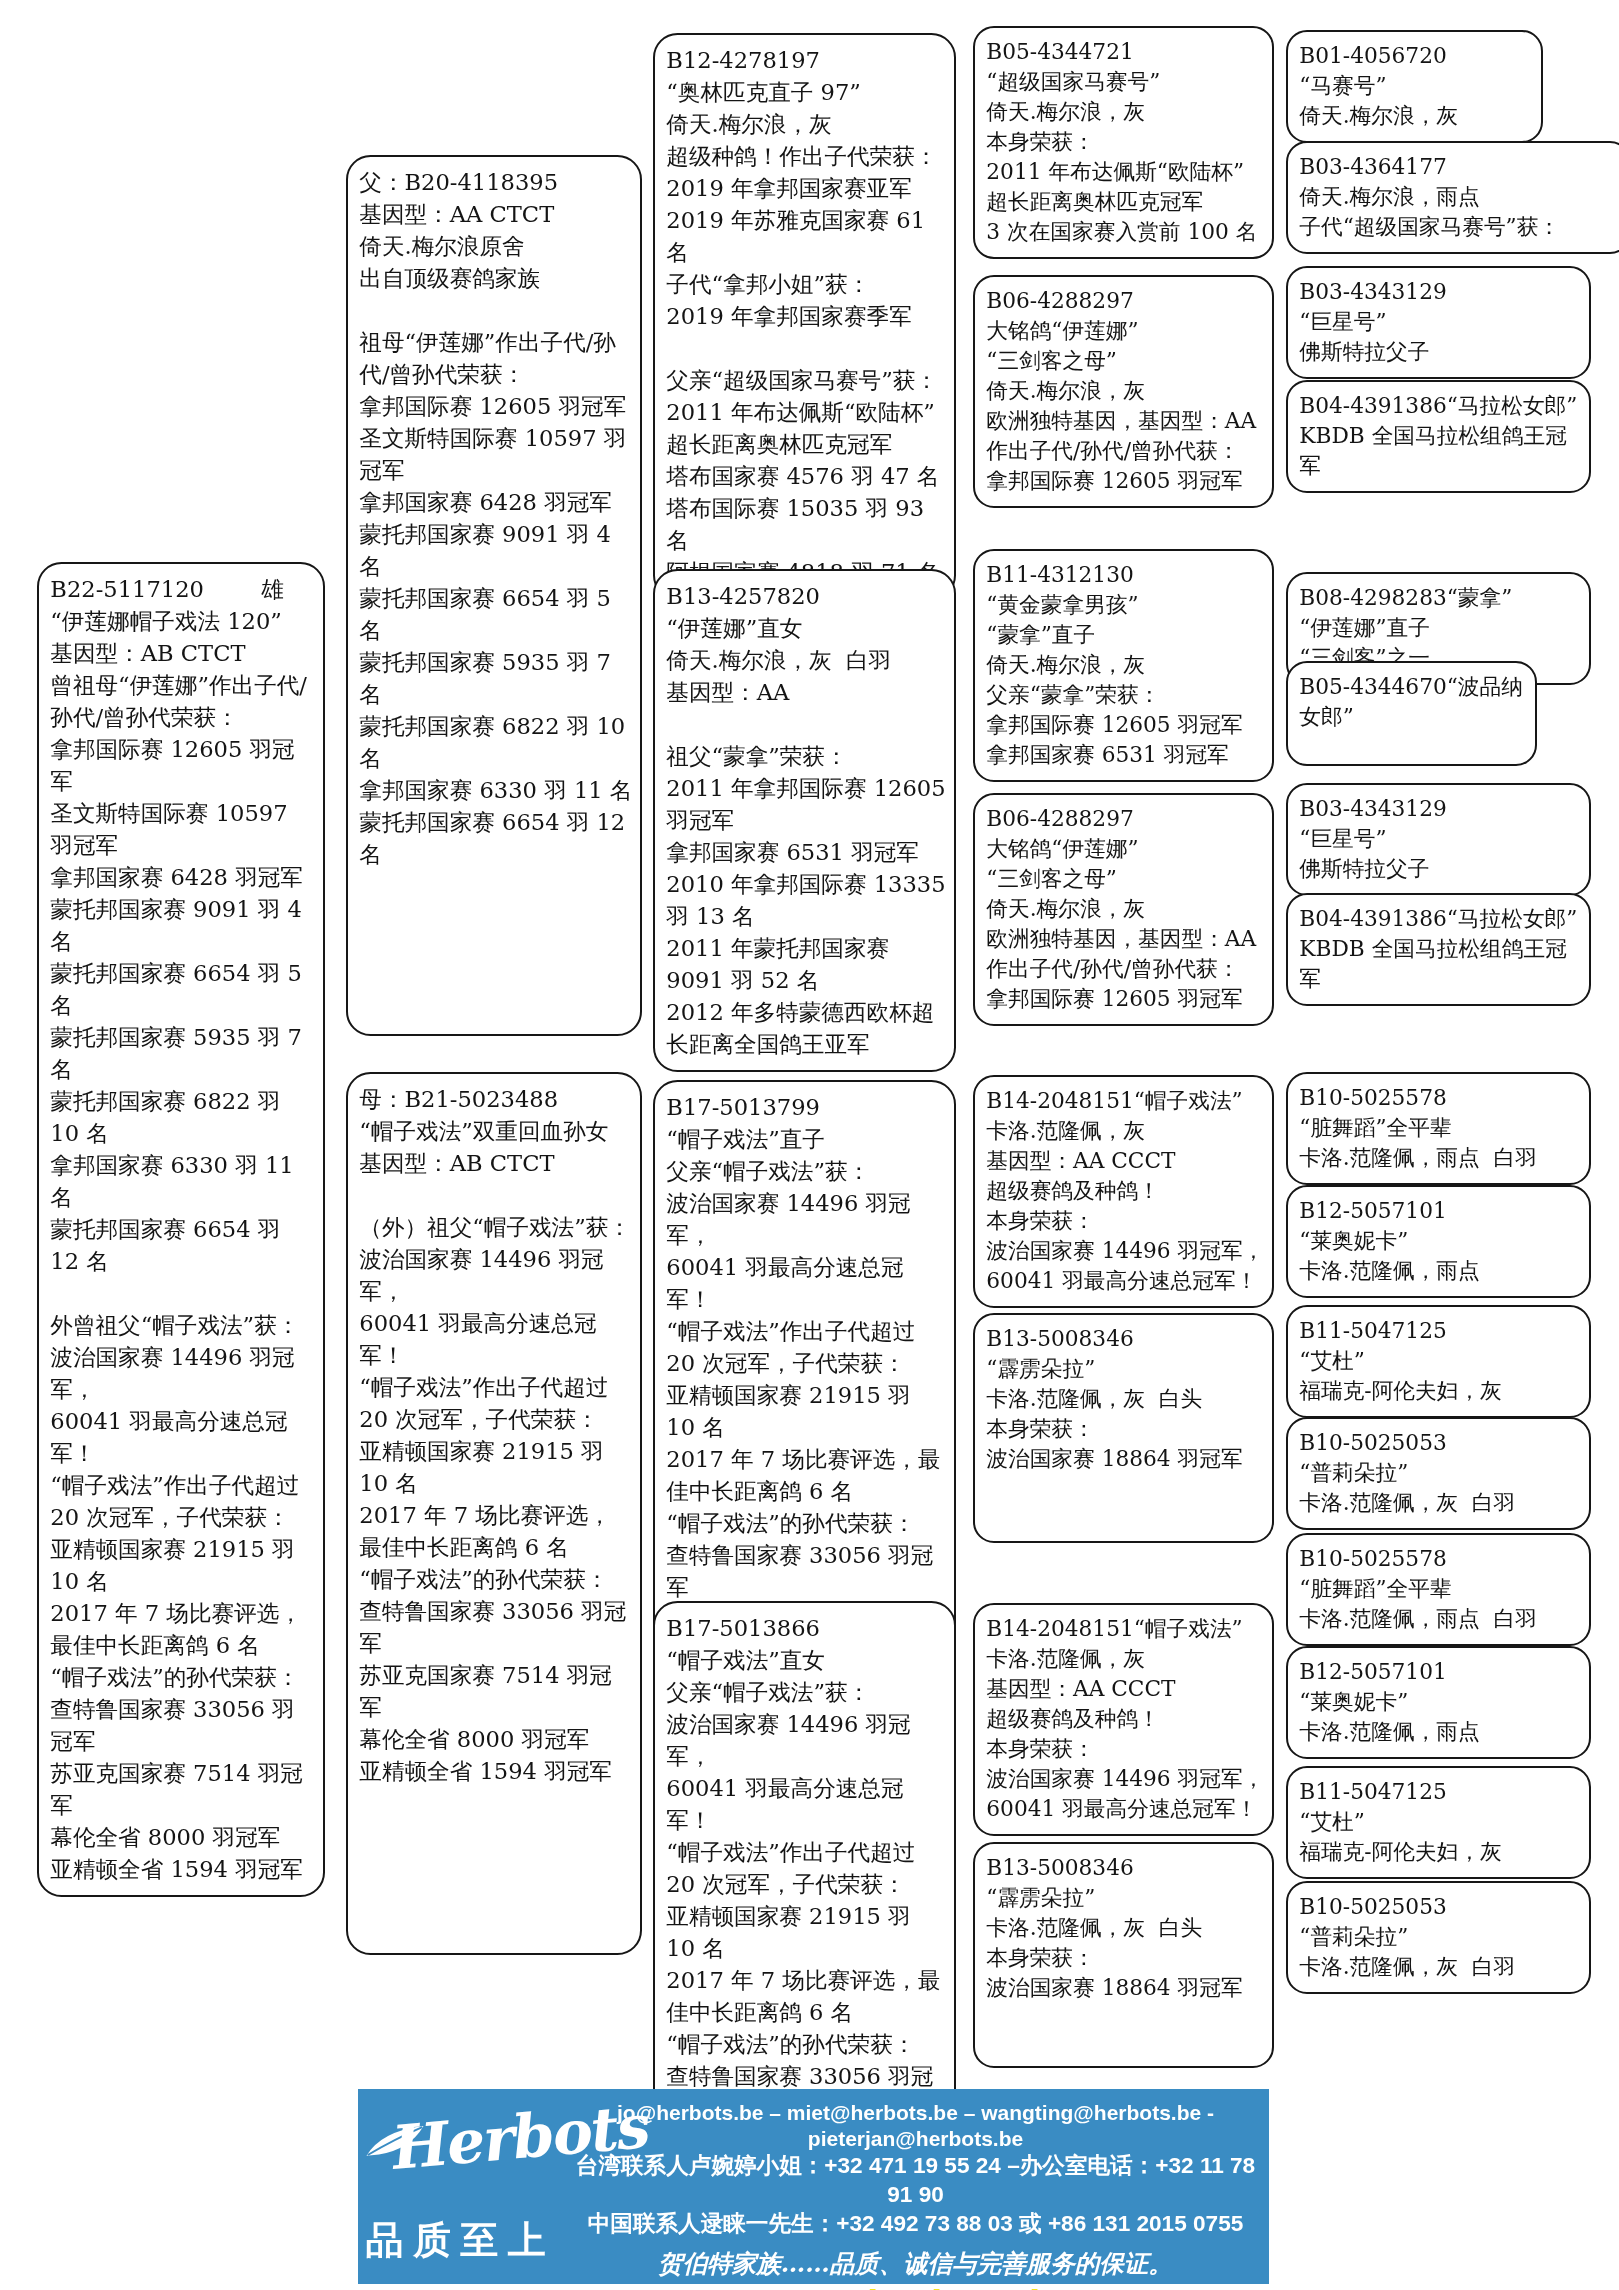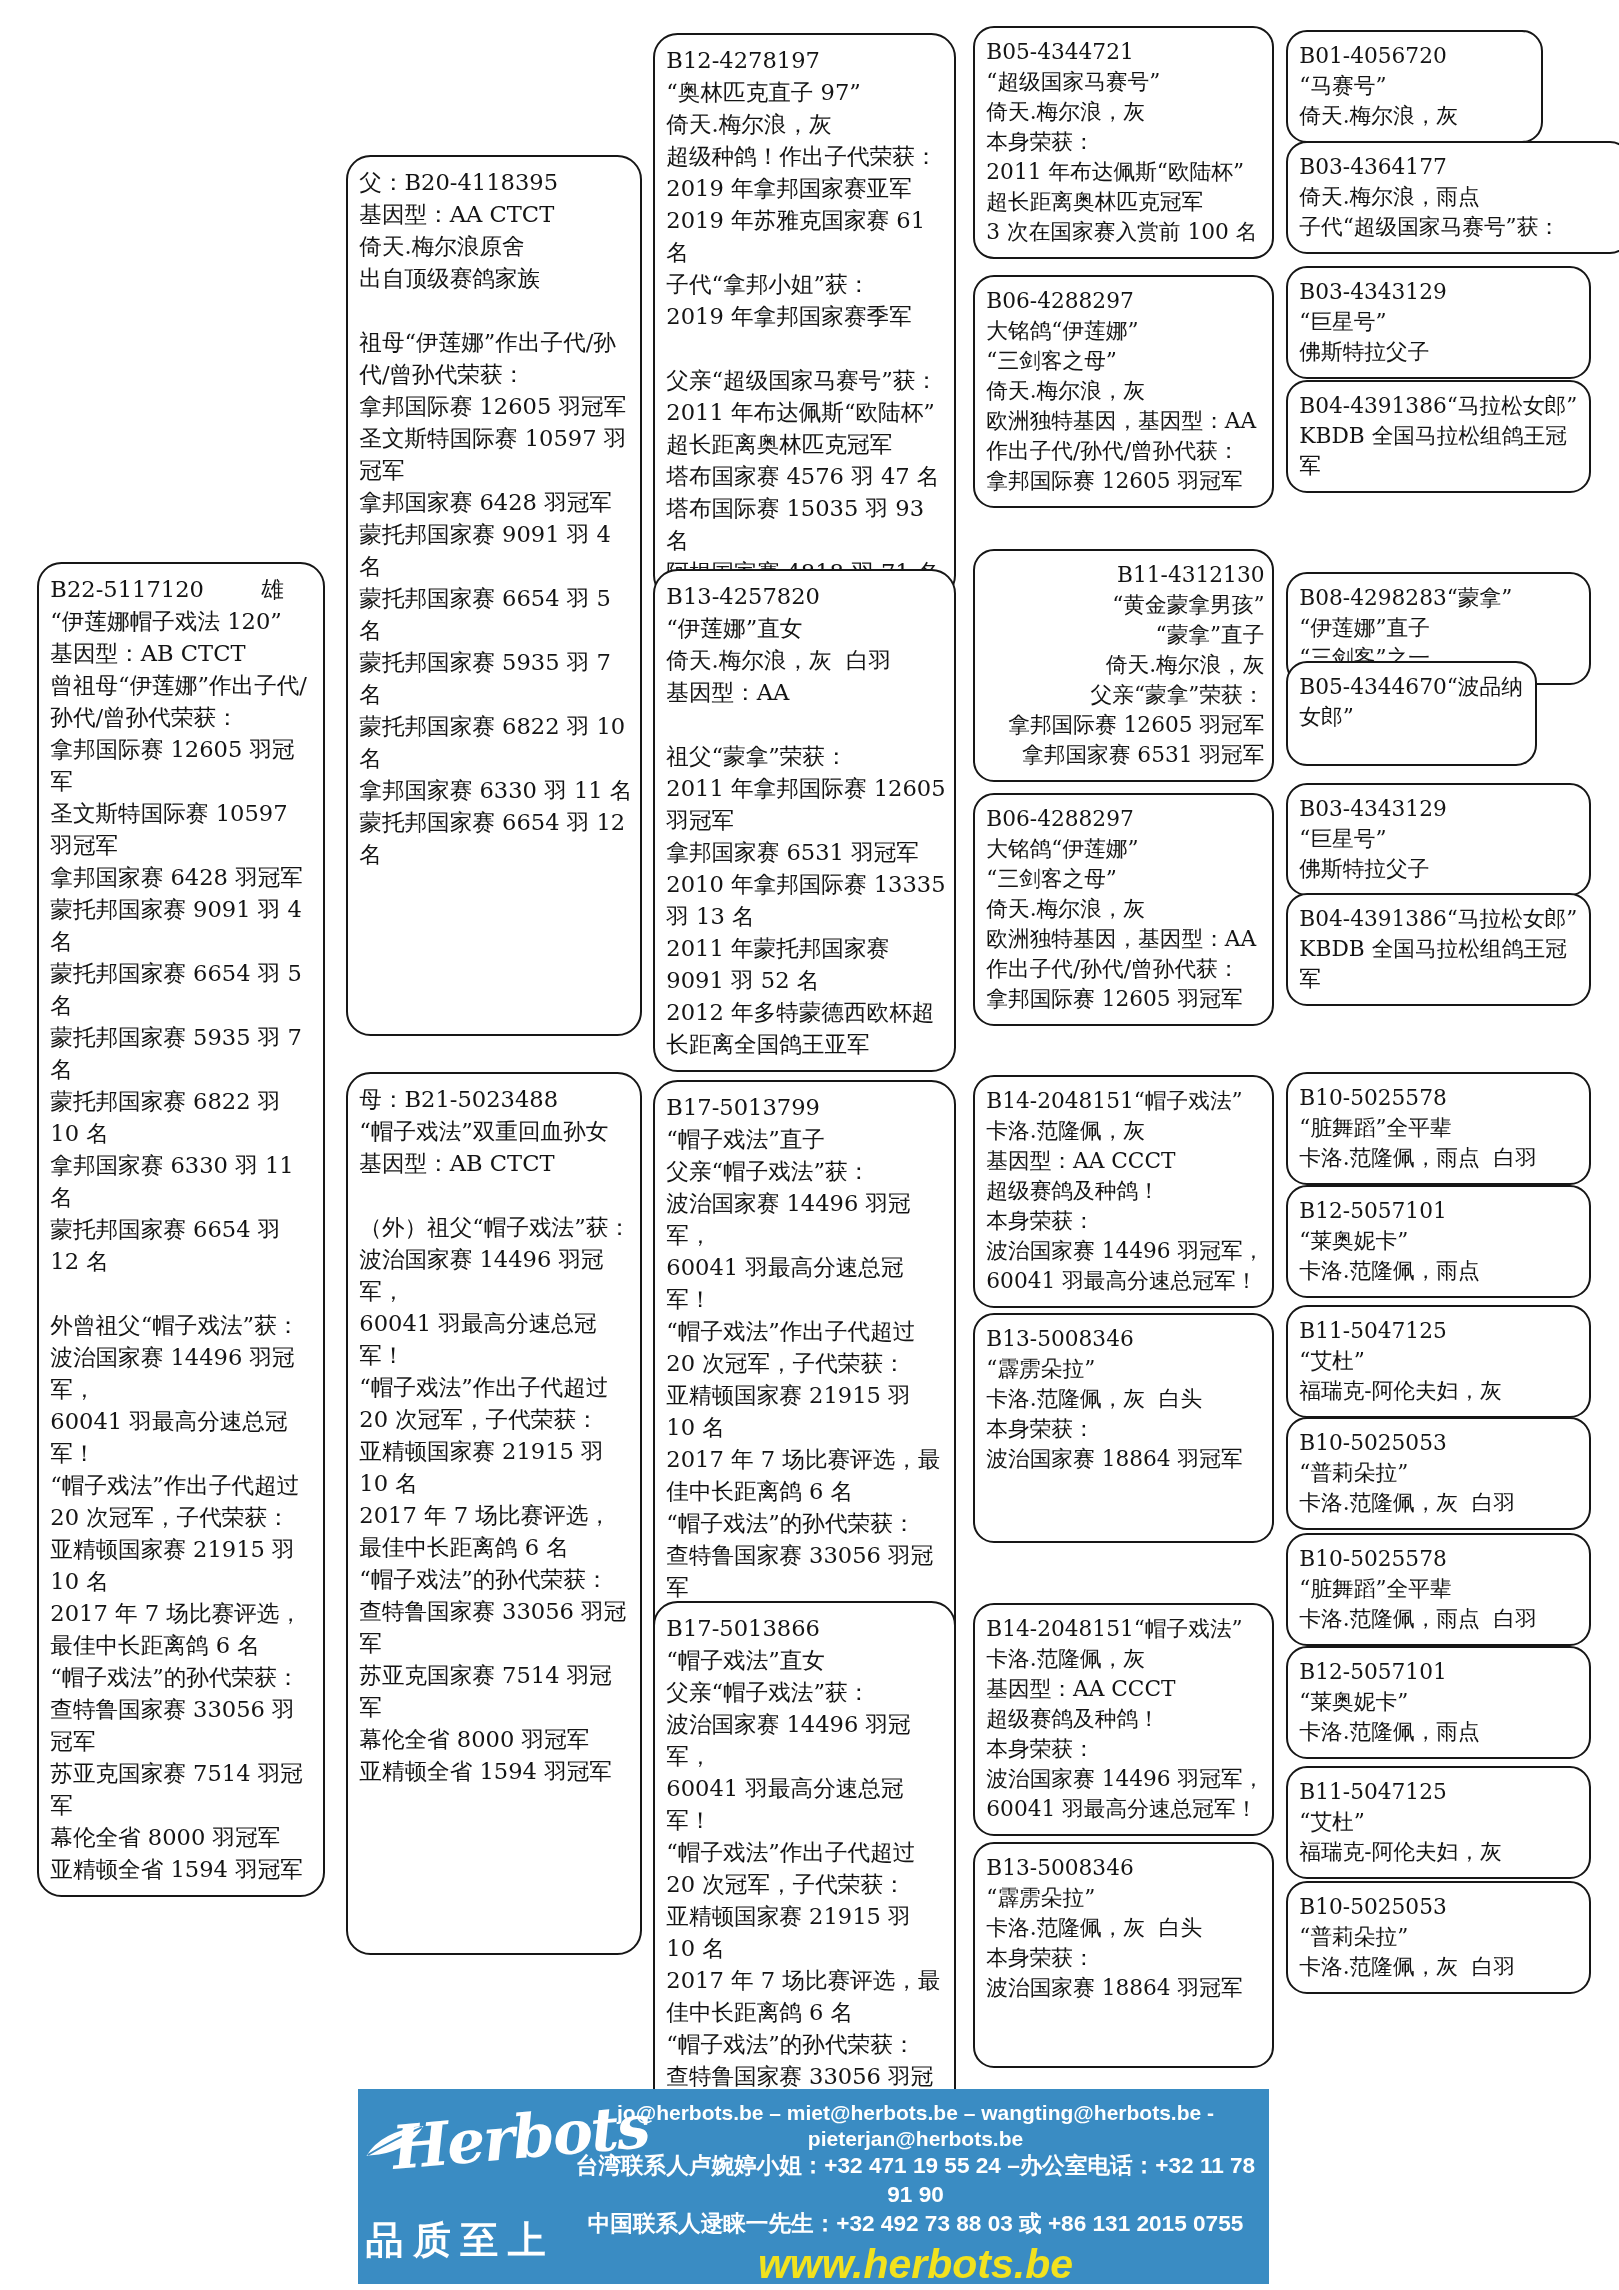--- a/index.html
+++ b/index.html
@@ -41,21 +41,21 @@
   <div id="boxes">
       <div class="pbox gen1" style="left: 37px; top: 562px; width: 288px; min-height: 1051px;"><div class="pline">B22-5117120        雄</div><div class="pline">“伊莲娜帽子戏法 120”</div><div class="pline">基因型：AB CTCT</div><div class="pline">曾祖母“伊莲娜”作出子代/孙代/曾孙代荣获：</div><div class="pline">拿邦国际赛 12605 羽冠军</div><div class="pline">圣文斯特国际赛 10597 羽冠军</div><div class="pline">拿邦国家赛 6428 羽冠军</div><div class="pline">蒙托邦国家赛 9091 羽 4 名</div><div class="pline">蒙托邦国家赛 6654 羽 5 名</div><div class="pline">蒙托邦国家赛 5935 羽 7 名</div><div class="pline">蒙托邦国家赛 6822 羽 10 名</div><div class="pline">拿邦国家赛 6330 羽 11 名</div><div class="pline">蒙托邦国家赛 6654 羽 12 名</div><div class="pline blank"></div><div class="pline">外曾祖父“帽子戏法”获：</div><div class="pline">波治国家赛 14496 羽冠军，</div><div class="pline">60041 羽最高分速总冠军！</div><div class="pline">“帽子戏法”作出子代超过 20 次冠军，子代荣获：</div><div class="pline">亚精顿国家赛 21915 羽 10 名</div><div class="pline">2017 年 7 场比赛评选，最佳中长距离鸽 6 名</div><div class="pline">“帽子戏法”的孙代荣获：</div><div class="pline">查特鲁国家赛 33056 羽冠军</div><div class="pline">苏亚克国家赛 7514 羽冠军</div><div class="pline">幕伦全省 8000 羽冠军</div><div class="pline">亚精顿全省 1594 羽冠军</div></div>
       <div class="pbox gen2" style="left: 346px; top: 155px; width: 296px; min-height: 881px;"><div class="pline">父：B20-4118395</div><div class="pline">基因型：AA CTCT</div><div class="pline">倚天.梅尔浪原舍</div><div class="pline">出自顶级赛鸽家族</div><div class="pline blank"></div><div class="pline">祖母“伊莲娜”作出子代/孙代/曾孙代荣获：</div><div class="pline">拿邦国际赛 12605 羽冠军</div><div class="pline">圣文斯特国际赛 10597 羽冠军</div><div class="pline">拿邦国家赛 6428 羽冠军</div><div class="pline">蒙托邦国家赛 9091 羽 4 名</div><div class="pline">蒙托邦国家赛 6654 羽 5 名</div><div class="pline">蒙托邦国家赛 5935 羽 7 名</div><div class="pline">蒙托邦国家赛 6822 羽 10 名</div><div class="pline">拿邦国家赛 6330 羽 11 名</div><div class="pline">蒙托邦国家赛 6654 羽 12 名</div></div>
       <div class="pbox gen2" style="left: 346px; top: 1072px; width: 296px; min-height: 883px;"><div class="pline">母：B21-5023488</div><div class="pline">“帽子戏法”双重回血孙女</div><div class="pline">基因型：AB CTCT</div><div class="pline blank"></div><div class="pline">（外）祖父“帽子戏法”获：</div><div class="pline">波治国家赛 14496 羽冠军，</div><div class="pline">60041 羽最高分速总冠军！</div><div class="pline">“帽子戏法”作出子代超过 20 次冠军，子代荣获：</div><div class="pline">亚精顿国家赛 21915 羽 10 名</div><div class="pline">2017 年 7 场比赛评选，最佳中长距离鸽 6 名</div><div class="pline">“帽子戏法”的孙代荣获：</div><div class="pline">查特鲁国家赛 33056 羽冠军</div><div class="pline">苏亚克国家赛 7514 羽冠军</div><div class="pline">幕伦全省 8000 羽冠军</div><div class="pline">亚精顿全省 1594 羽冠军</div></div>
       <div class="pbox gen3" style="left: 653px; top: 33px; width: 303px; min-height: 463px;"><div class="pline">B12-4278197</div><div class="pline">“奥林匹克直子 97”</div><div class="pline">倚天.梅尔浪，灰</div><div class="pline">超级种鸽！作出子代荣获：</div><div class="pline">2019 年拿邦国家赛亚军</div><div class="pline">2019 年苏雅克国家赛 61 名</div><div class="pline">子代“拿邦小姐”获：</div><div class="pline">2019 年拿邦国家赛季军</div><div class="pline blank"></div><div class="pline">父亲“超级国家马赛号”获：</div><div class="pline">2011 年布达佩斯“欧陆杯”</div><div class="pline">超长距离奥林匹克冠军</div><div class="pline">塔布国家赛 4576 羽 47 名</div><div class="pline">塔布国际赛 15035 羽 93 名</div><div class="pline">阿根国家赛 4818 羽 71 名</div></div>
       <div class="pbox gen3" style="left: 653px; top: 569px; width: 303px; min-height: 439px;"><div class="pline">B13-4257820</div><div class="pline">“伊莲娜”直女</div><div class="pline">倚天.梅尔浪，灰  白羽</div><div class="pline">基因型：AA</div><div class="pline blank"></div><div class="pline">祖父“蒙拿”荣获：</div><div class="pline">2011 年拿邦国际赛 12605 羽冠军</div><div class="pline">拿邦国家赛 6531 羽冠军</div><div class="pline">2010 年拿邦国际赛 13335 羽 13 名</div><div class="pline">2011 年蒙托邦国家赛 9091 羽 52 名</div><div class="pline">2012 年多特蒙德西欧杯超长距离全国鸽王亚军</div></div>
       <div class="pbox gen3" style="left: 653px; top: 1080px; width: 303px; min-height: 484px;"><div class="pline">B17-5013799</div><div class="pline">“帽子戏法”直子</div><div class="pline">父亲“帽子戏法”获：</div><div class="pline">波治国家赛 14496 羽冠军，</div><div class="pline">60041 羽最高分速总冠军！</div><div class="pline">“帽子戏法”作出子代超过 20 次冠军，子代荣获：</div><div class="pline">亚精顿国家赛 21915 羽 10 名</div><div class="pline">2017 年 7 场比赛评选，最佳中长距离鸽 6 名</div><div class="pline">“帽子戏法”的孙代荣获：</div><div class="pline">查特鲁国家赛 33056 羽冠军</div><div class="pline">苏亚克国家赛 7514 羽冠军</div></div>
       <div class="pbox gen3" style="left: 653px; top: 1601px; width: 303px; min-height: 480px;"><div class="pline">B17-5013866</div><div class="pline">“帽子戏法”直女</div><div class="pline">父亲“帽子戏法”获：</div><div class="pline">波治国家赛 14496 羽冠军，</div><div class="pline">60041 羽最高分速总冠军！</div><div class="pline">“帽子戏法”作出子代超过 20 次冠军，子代荣获：</div><div class="pline">亚精顿国家赛 21915 羽 10 名</div><div class="pline">2017 年 7 场比赛评选，最佳中长距离鸽 6 名</div><div class="pline">“帽子戏法”的孙代荣获：</div><div class="pline">查特鲁国家赛 33056 羽冠军</div><div class="pline">苏亚克国家赛 7514 羽冠军</div></div>
       <div class="pbox gen4" style="left: 973px; top: 26px; width: 301px; min-height: 224px;"><div class="pline">B05-4344721</div><div class="pline">“超级国家马赛号”</div><div class="pline">倚天.梅尔浪，灰</div><div class="pline">本身荣获：</div><div class="pline">2011 年布达佩斯“欧陆杯”</div><div class="pline">超长距离奥林匹克冠军</div><div class="pline">3 次在国家赛入赏前 100 名</div></div>
       <div class="pbox gen4" style="left: 973px; top: 275px; width: 301px; min-height: 224px;"><div class="pline">B06-4288297</div><div class="pline">大铭鸽“伊莲娜”</div><div class="pline">“三剑客之母”</div><div class="pline">倚天.梅尔浪，灰</div><div class="pline">欧洲独特基因，基因型：AA</div><div class="pline">作出子代/孙代/曾孙代获：</div><div class="pline">拿邦国际赛 12605 羽冠军</div></div>
-      <div class="pbox gen4" style="left: 973px; top: 549px; width: 301px; min-height: 226px; text-align: right;"><div class="pline">B11-4312130</div><div class="pline">“黄金蒙拿男孩”</div><div class="pline">“蒙拿”直子</div><div class="pline">倚天.梅尔浪，灰</div><div class="pline">父亲“蒙拿”荣获：</div><div class="pline">拿邦国际赛 12605 羽冠军</div><div class="pline">拿邦国家赛 6531 羽冠军</div></div>
+      <div class="pbox gen4" style="left: 973px; top: 549px; width: 301px; min-height: 226px;"><div class="pline">B11-4312130</div><div class="pline">“黄金蒙拿男孩”</div><div class="pline">“蒙拿”直子</div><div class="pline">倚天.梅尔浪，灰</div><div class="pline">父亲“蒙拿”荣获：</div><div class="pline">拿邦国际赛 12605 羽冠军</div><div class="pline">拿邦国家赛 6531 羽冠军</div></div>
       <div class="pbox gen4" style="left: 973px; top: 793px; width: 301px; min-height: 232px;"><div class="pline">B06-4288297</div><div class="pline">大铭鸽“伊莲娜”</div><div class="pline">“三剑客之母”</div><div class="pline">倚天.梅尔浪，灰</div><div class="pline">欧洲独特基因，基因型：AA</div><div class="pline">作出子代/孙代/曾孙代获：</div><div class="pline">拿邦国际赛 12605 羽冠军</div></div>
       <div class="pbox gen4" style="left: 973px; top: 1075px; width: 301px; min-height: 215px;"><div class="pline">B14-2048151“帽子戏法”</div><div class="pline">卡洛.范隆佩，灰</div><div class="pline">基因型：AA CCCT</div><div class="pline">超级赛鸽及种鸽！</div><div class="pline">本身荣获：</div><div class="pline">波治国家赛 14496 羽冠军，</div><div class="pline">60041 羽最高分速总冠军！</div></div>
       <div class="pbox gen4" style="left: 973px; top: 1313px; width: 301px; min-height: 230px;"><div class="pline">B13-5008346</div><div class="pline">“霹雳朵拉”</div><div class="pline">卡洛.范隆佩，灰  白头</div><div class="pline">本身荣获：</div><div class="pline">波治国家赛 18864 羽冠军</div></div>
       <div class="pbox gen4" style="left: 973px; top: 1603px; width: 301px; min-height: 215px;"><div class="pline">B14-2048151“帽子戏法”</div><div class="pline">卡洛.范隆佩，灰</div><div class="pline">基因型：AA CCCT</div><div class="pline">超级赛鸽及种鸽！</div><div class="pline">本身荣获：</div><div class="pline">波治国家赛 14496 羽冠军，</div><div class="pline">60041 羽最高分速总冠军！</div></div>
       <div class="pbox gen4" style="left: 973px; top: 1842px; width: 301px; min-height: 226px;"><div class="pline">B13-5008346</div><div class="pline">“霹雳朵拉”</div><div class="pline">卡洛.范隆佩，灰  白头</div><div class="pline">本身荣获：</div><div class="pline">波治国家赛 18864 羽冠军</div></div>
       <div class="pbox gen5" style="left: 1286px; top: 30px; width: 257px; min-height: 102px;"><div class="pline">B01-4056720</div><div class="pline">“马赛号”</div><div class="pline">倚天.梅尔浪，灰</div></div>
       <div class="pbox gen5" style="left: 1286px; top: 141px; width: 345px; min-height: 104px;"><div class="pline">B03-4364177</div><div class="pline">倚天.梅尔浪，雨点</div><div class="pline">子代“超级国家马赛号”获：</div></div>
       <div class="pbox gen5" style="left: 1286px; top: 266px; width: 305px; min-height: 102px;"><div class="pline">B03-4343129</div><div class="pline">“巨星号”</div><div class="pline">佛斯特拉父子</div></div>
       <div class="pbox gen5" style="left: 1286px; top: 380px; width: 305px; min-height: 113px;"><div class="pline">B04-4391386“马拉松女郎”</div><div class="pline">KBDB 全国马拉松组鸽王冠军</div></div>
       <div class="pbox gen5" style="left: 1286px; top: 544px; width: 305px; min-height: 105px; margin-top: 28px;"><div class="pline">B08-4298283“蒙拿”</div><div class="pline">“伊莲娜”直子</div><div class="pline">“三剑客”之一</div></div>
@@ -80,20 +80,21 @@
           <path d="M6 51 Q48 26 94 6" stroke="#3a8cc3" stroke-width="3" fill="none"></path>
         </svg>
         <span class="logo-text">Herbots</span>
       </div>
       <div class="logo-sub">品质至上</div>
     </div>
     <div class="contact-block">
       <div class="contact-line">jo@herbots.be – miet@herbots.be – wangting@herbots.be - pieterjan@herbots.be</div>
       <div class="contact-line cn">台湾联系人卢婉婷小姐：+32 471 19 55 24 –办公室电话：+32 11 78 91 90</div>
       <div class="contact-line cn">中国联系人逯睐一先生：+32 492 73 88 03 或 +86 131 2015 0755</div>
+      <div class="banner-slogan">贺伯特家族……品质、诚信与完善服务的保证。</div>
       <div class="url-row">
 
         <span class="banner-url">www.herbots.be</span>
 
       </div>
     </div>
   </div>
 </div>
 
 

